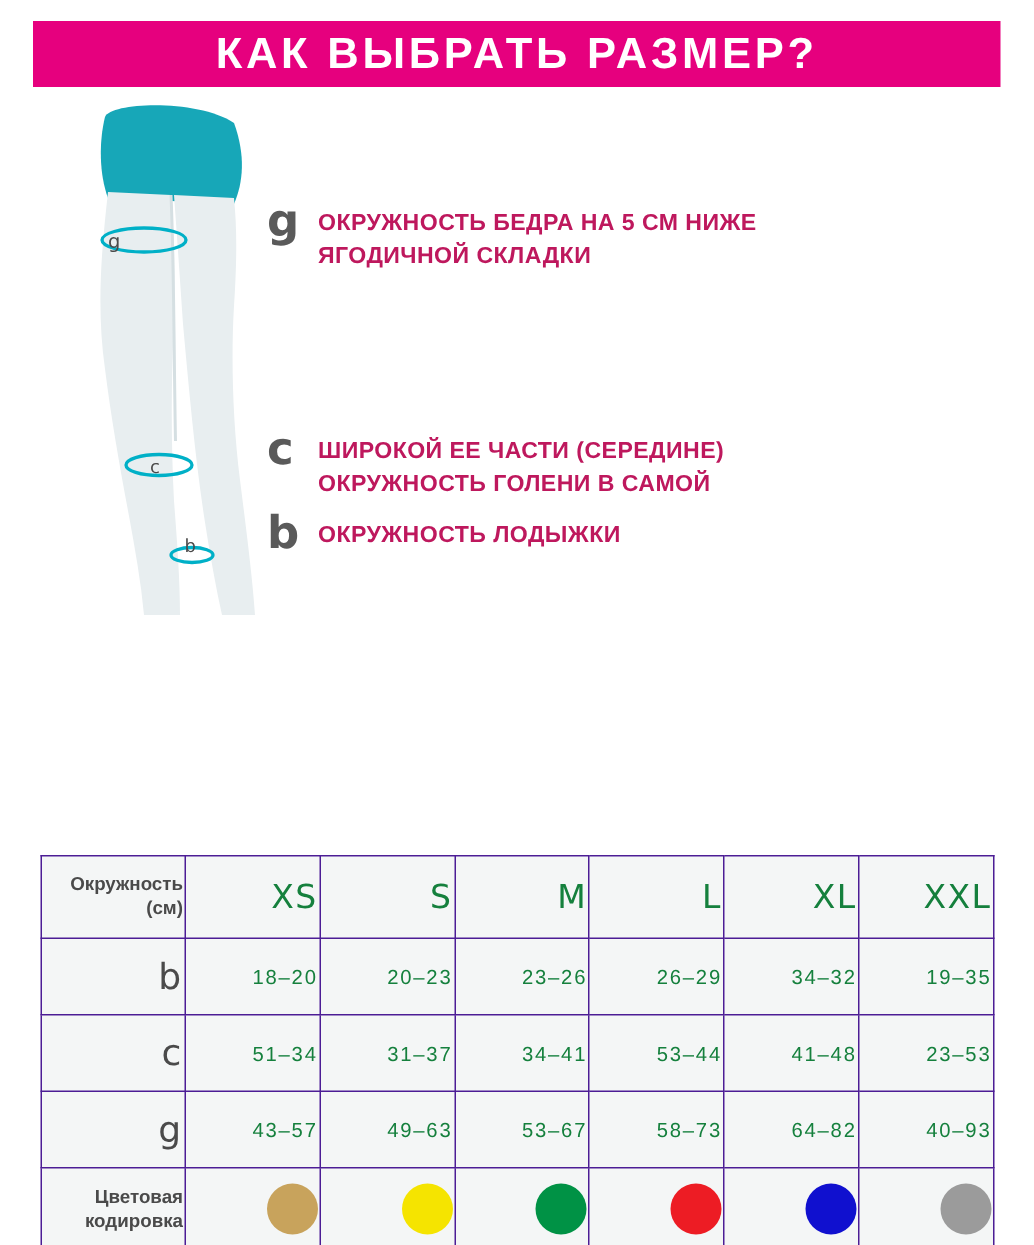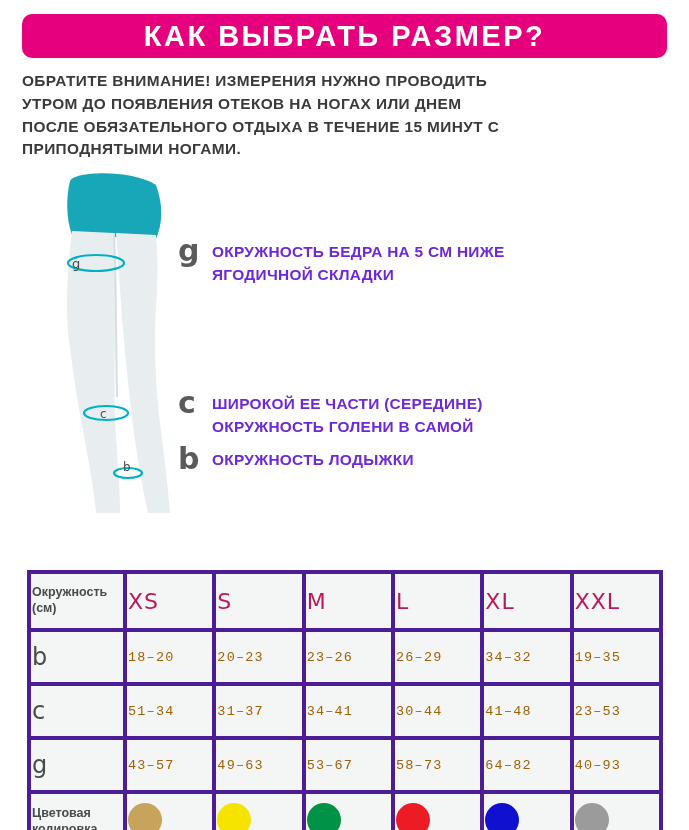--- a/index.html
+++ b/index.html
@@ -21,21 +21,20 @@
   }
 
   
   .title-bar {
     margin: 14px 22px 0 22px;
     background: #e6007e;
     height: 44px;
     display: flex;
     align-items: center;
     justify-content: center;
-    border-radius: 10px;
   }
   .title-bar .title-text {
     color: #ffffff;
     font-size: 29px;
     font-weight: bold;
     letter-spacing: 2.5px;
     text-transform: uppercase;
     white-space: nowrap;
   }
 
@@ -80,21 +79,21 @@
   .legend-letter {
     width: 34px;
     flex: 0 0 34px;
     color: #5a5a5a;
     font-size: 30px;
     font-weight: bold;
     line-height: 0.95;
     font-family: "DejaVu Sans", sans-serif;
   }
   .legend-text {
-    color: #6d28d9;
+    color: #be185d;
     font-size: 15.4px;
     font-weight: bold;
     line-height: 1.45;
     letter-spacing: 0.3px;
     text-transform: uppercase;
     padding-top: 4px;
   }
   .legend-row.row-g { position: absolute; top: 0; left: 0; right: 0; }
   .legend-row.row-c { position: absolute; top: 152px; left: 0; right: 0; }
   .legend-row.row-b { position: absolute; top: 208px; left: 0; right: 0; }
@@ -106,52 +105,52 @@
     top: 556px;
     width: 636px;
   }
   table.size-table {
     border-collapse: collapse;
     width: 636px;
     table-layout: fixed;
   }
   table.size-table th,
   table.size-table td {
-    border: 4px solid #4c1d95;
-    text-align: left;
+    border: 1px solid #4c1d95;
+    text-align: right;
     vertical-align: middle;
     background: #f4f6f6;
   }
   table.size-table thead th {
     height: 52px;
     font-size: 22px;
     font-weight: normal;
-    color: #be185d;
+    color: #15803d;
     letter-spacing: 1px;
     font-family: "DejaVu Sans", sans-serif;
   }
   table.size-table thead th.corner {
     font-size: 12.5px;
     font-weight: bold;
     color: #4a4a4a;
     letter-spacing: 0;
     line-height: 1.25;
     font-family: "Liberation Sans", sans-serif;
   }
   table.size-table tbody td.rowhead {
     font-size: 24px;
     color: #4a4a4a;
     font-family: "DejaVu Sans", sans-serif;
   }
   table.size-table tbody td {
     height: 48px;
     font-size: 13.5px;
-    color: #a16207;
+    color: #15803d;
     letter-spacing: 1.2px;
-    font-family: Liberation Mono, monospace;
+    font-family: Liberation Sans, sans-serif;
   }
   table.size-table tbody tr.color-row td {
     height: 54px;
   }
   table.size-table tbody td.colorlabel {
     font-size: 12.5px;
     font-weight: bold;
     line-height: 1.25;
     letter-spacing: 0;
     color: #4a4a4a;
@@ -167,26 +166,20 @@
 </style>
 </head>
 <body>
 
 <div class="page">
 
   <div class="title-bar" style="background: rgb(230, 0, 126);">
     <div class="title-text">КАК ВЫБРАТЬ РАЗМЕР?</div>
   </div>
 
-  <div class="intro">
-    <div>ОБРАТИТЕ ВНИМАНИЕ! ИЗМЕРЕНИЯ НУЖНО ПРОВОДИТЬ</div>
-    <div>УТРОМ ДО ПОЯВЛЕНИЯ ОТЕКОВ НА НОГАХ ИЛИ ДНЕМ</div>
-    <div>ПОСЛЕ ОБЯЗАТЕЛЬНОГО ОТДЫХА В ТЕЧЕНИЕ 15 МИНУТ С</div>
-    <div class="last-line">ПРИПОДНЯТЫМИ НОГАМИ.</div>
-  </div>
 
   <div class="middle">
 
     <div class="figure">
       <svg width="190" height="370" viewBox="0 0 190 370">
 
         <path d="M42,14 C46,4 104,2 128,18 C136,40 134,58 128,72 L44,68 C38,52 38,30 42,14 Z" fill="#17a7b8"></path>
 
         <path d="M44,64 C40,100 36,140 42,182 C46,214 52,248 58,280 C62,302 66,324 68,346
                  L92,346 C92,322 90,296 88,270 C86,232 86,190 88,150 C89,120 88,92 86,66 Z" fill="#e8eef0"></path>
@@ -268,21 +261,21 @@
           <td>23–26</td>
           <td>26–29</td>
           <td>34–32</td>
           <td>19–35</td>
         </tr>
         <tr>
           <td class="rowhead">c</td>
           <td>51–34</td>
           <td>31–37</td>
           <td>34–41</td>
-          <td>30–44</td>
+          <td>53–44</td>
           <td>41–48</td>
           <td>23–53</td>
         </tr>
         <tr>
           <td class="rowhead">g</td>
           <td>43–57</td>
           <td>49–63</td>
           <td>53–67</td>
           <td>58–73</td>
           <td>64–82</td>

